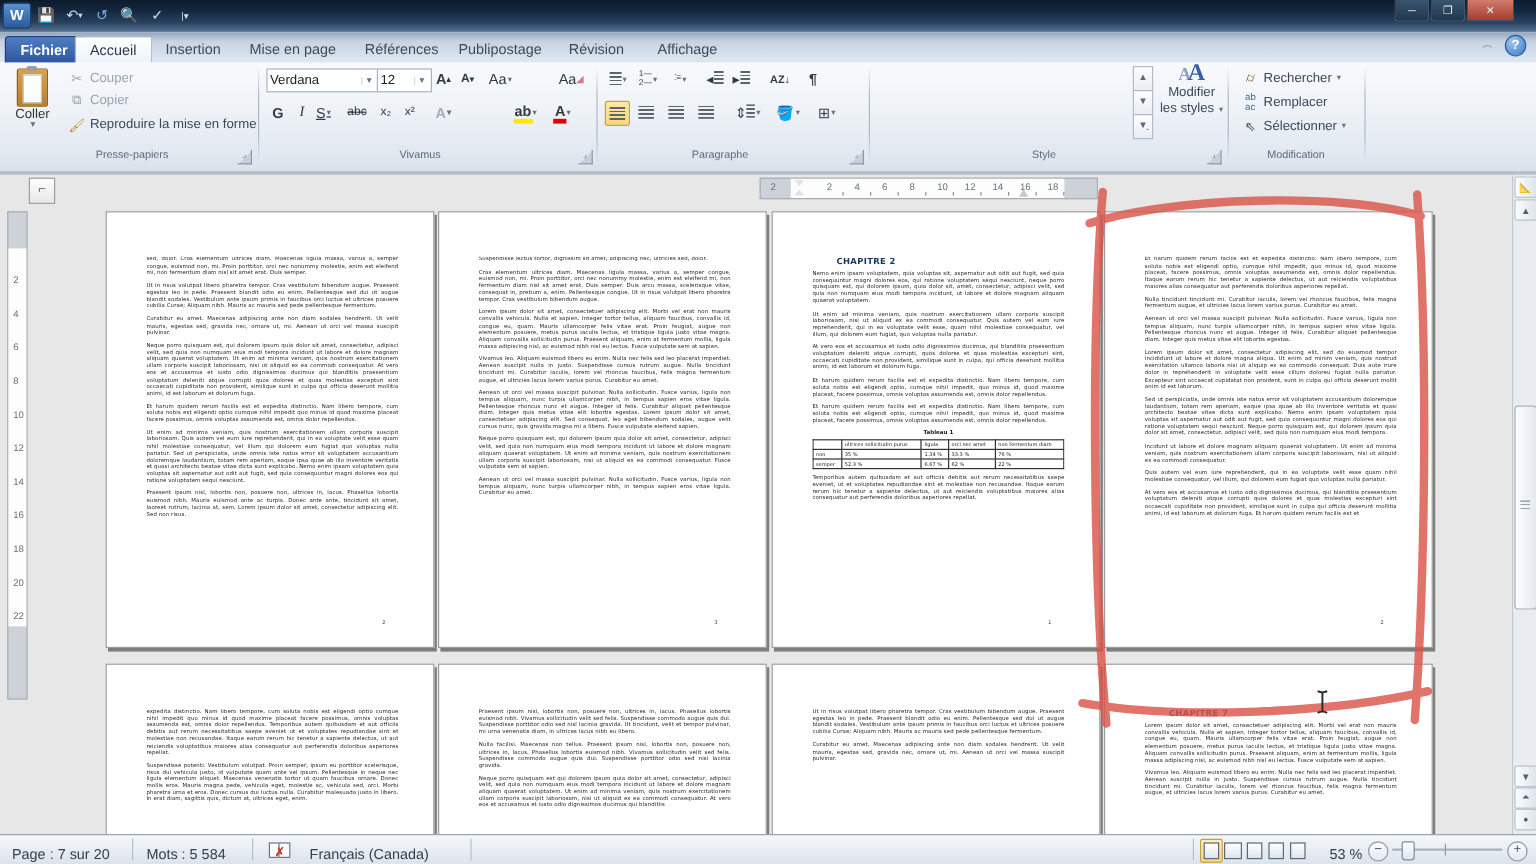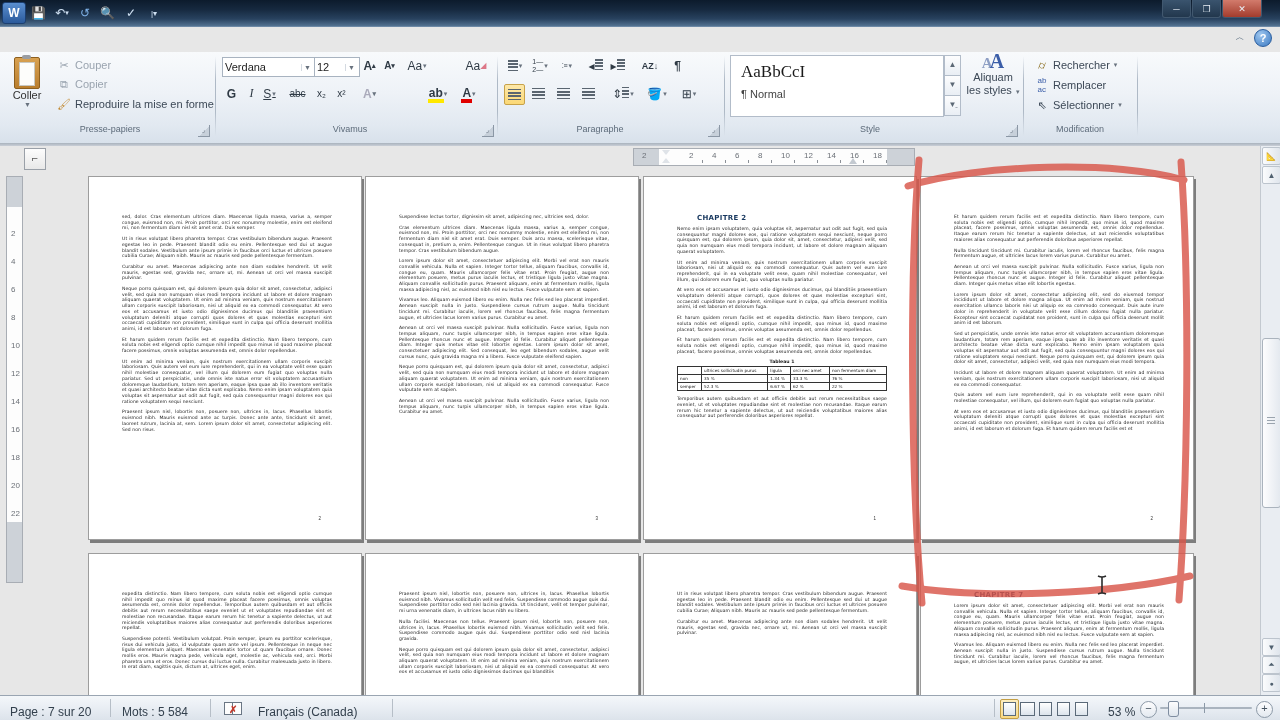--- a/index.html
+++ b/index.html
@@ -120,20 +120,30 @@
       <div class="qat-btn">✓</div>
       <div class="qat-btn" style="font-size:8px">|▾</div>
     </div>
     <div class="winbtns">
       <div class="winbtn">─</div>
       <div class="winbtn">❐</div>
       <div class="winbtn close">✕</div>
     </div>
   </div>
 
+  <div id="tabrow">
+    <div class="tab file" style="left:4px">Fichier</div>
+    <div class="tab active" style="left:62px">Accueil</div>
+    <div class="tab" style="left:126px">Insertion</div>
+    <div class="tab" style="left:196px">Mise en page</div>
+    <div class="tab" style="left:292px">Références</div>
+    <div class="tab" style="left:370px">Publipostage</div>
+    <div class="tab" style="left:462px">Révision</div>
+    <div class="tab" style="left:536px">Affichage</div>
+  </div>
   <div id="ribbon-collapse">︿</div>
   <div id="help-btn">?</div>
 
   <div id="ribbon">
 
     <div id="paste-btn">
       <div class="clipboard"></div>
       <span>Coller</span>
       <span class="sm-arr">▼</span>
     </div>
@@ -257,32 +267,26 @@
         <span class="sm-arr">▾</span>
       </div>
     <div class="fmt" style="left:676px;top:32px;width:26px">
         <span>⊞</span>
         <span class="sm-arr">▾</span>
       </div>
     <div class="glabel" style="left:540px;width:120px">Paragraphe</div>
     <div class="launcher" style="left:708px">⌟</div>
     <div class="gsep" style="left:724px"></div>
 
-    <div id="style-box">
-      <div id="style-item">
-        <div id="style-preview">AaBbCcI</div>
-        <div id="style-name">¶ Normal</div>
-      </div>
-    </div>
     <div class="gal-arrows" style="top:3px">▲</div>
     <div class="gal-arrows" style="top:23px">▼</div>
     <div class="gal-arrows" style="top:43px">▼̱</div>
     <div id="chg-style">
       <span class="AA"><span class="a1">A</span><span class="a2">A</span></span>
-      <span>Aliquam</span>
+      <span>Modifier</span>
       <span><span>les styles</span> <span class="sm-arr">▾</span></span>
     </div>
     <div class="glabel" style="left:810px;width:120px">Style</div>
     <div class="launcher" style="left:1006px">⌟</div>
     <div class="gsep" style="left:1023px"></div>
 
     <div class="rbtn" style="left:1032px;top:5px">
         <span class="ico16" style="color:#8a6d1f">⌭</span>
         <span>Rechercher</span>
         <span class="sm-arr">▾</span>

